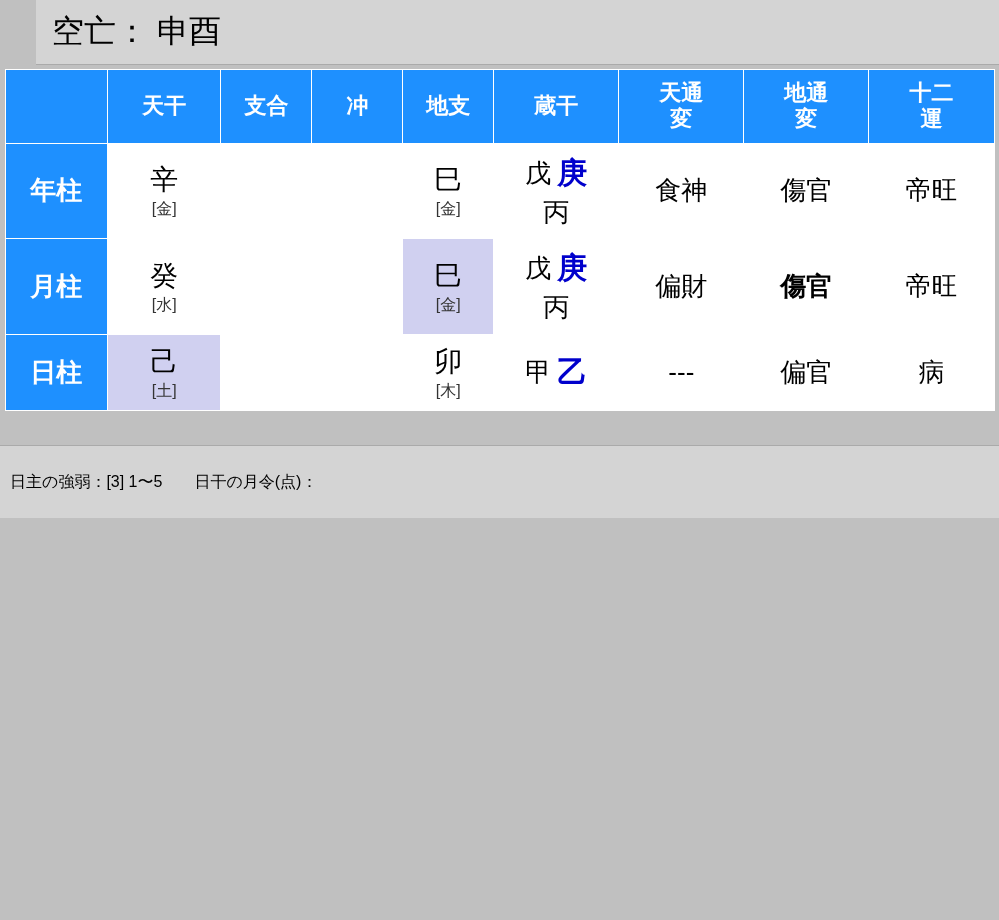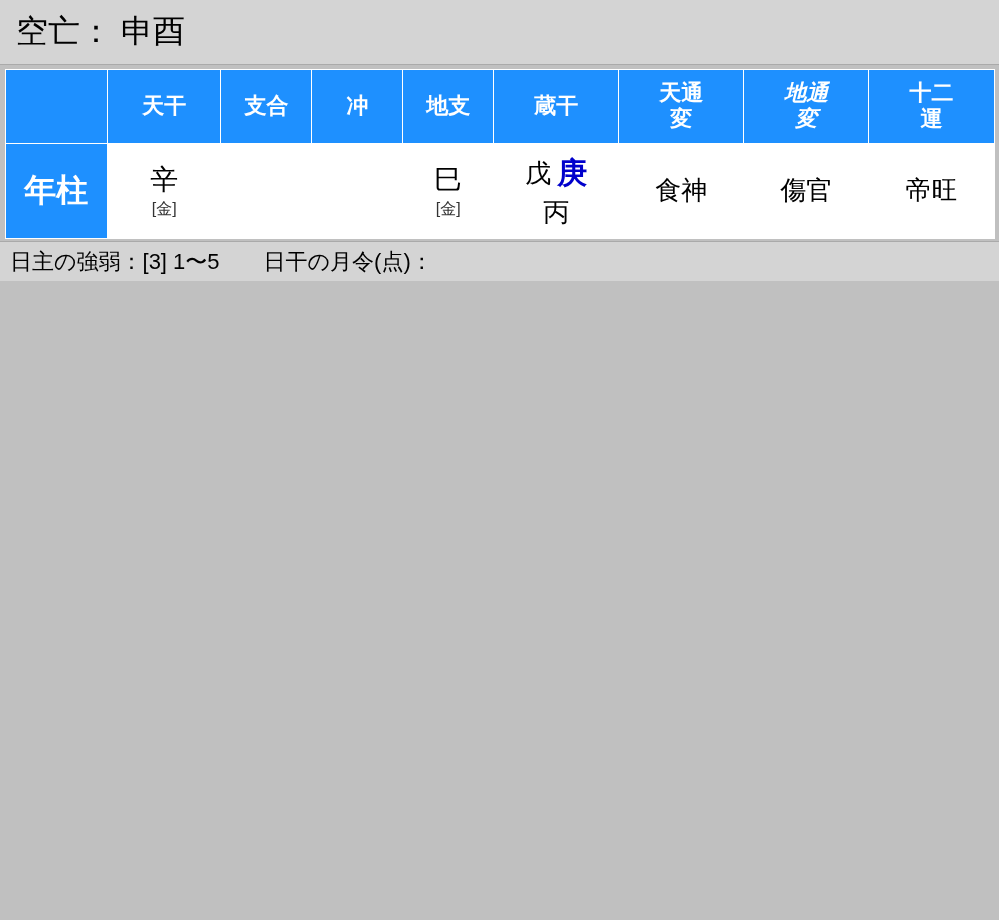--- a/index.html
+++ b/index.html
@@ -16,20 +16,21 @@
       padding: 0;
     }
 
     .title-bar {
       background: #d4d4d4;
       padding: 10px 16px;
       font-size: 32px;
       font-weight: normal;
       border-bottom: 1px solid #aaa;
       color: #000;
+      margin-left: 36px;
     }
 
     .table-container {
       padding: 4px 2px 2px 2px;
       border-radius: 10px;
     }
 
     table {
       border-collapse: collapse;
       width: 990px;
@@ -49,21 +50,21 @@
       font-size: 22px;
       font-weight: bold;
       padding: 10px 4px;
       line-height: 1.3;
     }
 
     
     .row-label {
       background: #1e90ff;
       color: #fff;
-      font-size: 32px;
+      font-size: 26px;
       font-weight: bold;
       width: 90px;
       padding: 10px 4px;
     }
 
     
     .data-cell {
       background: #ffffff;
       font-size: 26px;
       color: #000;
@@ -88,30 +89,31 @@
     .text-bold {
       font-weight: bold;
     }
 
     .col-tency { width: 100px; }
     .col-shigo { width: 80px; font-family: Liberation Serif, serif; }
     .col-chu   { width: 60px; }
     .col-chishi { width: 80px; text-align: center; }
     .col-zokkan { width: 110px; }
     .col-tentsu { width: 110px; }
-    .col-chitsu { width: 110px; font-style: italic; }
+    .col-chitsu { width: 110px; }
     .col-junishi { width: 110px; margin-top: 32px; }
 
     .footer-bar {
       background: #d4d4d4;
-      padding: 3px 10px;
-      font-size: 22px;
+      padding: 24px 10px;
+      font-size: 16px;
       color: #000;
       border-top: 1px solid #aaa;
       line-height: 1.5;
+      margin-top: 32px;
     }
 
     .zokkan-cell {
       line-height: 1.4;
     }
   </style>
 </head>
 <body>
 
 <div class="page-wrapper">
@@ -168,20 +170,65 @@
               <div style="display:flex; justify-content:center; align-items:center; gap:6px; font-size:26px">
     <span>戊</span>
                 <span class="text-blue" style="font-size:30px">庚</span>
   </div>
               <div style="font-size:26px">丙</div>
             </td>
             <td class="data-cell">食神</td>
             <td class="data-cell">傷官</td>
             <td class="data-cell">帝旺</td>
           </tr>
+          <tr>
+            <td class="row-label">月柱</td>
+            <td class="data-cell">
+              <div style="font-size:28px">癸</div>
+              <div class="cell-sub">[水]</div>
+            </td>
+            <td class="data-cell"></td>
+            <td class="data-cell"></td>
+            <td class="data-cell highlighted">
+              <div style="font-size:28px">巳</div>
+              <div class="cell-sub">[金]</div>
+            </td>
+            <td class="data-cell zokkan-cell">
+              <div style="display:flex; justify-content:center; align-items:center; gap:6px; font-size:26px">
+    <span>戊</span>
+                <span class="text-blue" style="font-size:30px">庚</span>
+  </div>
+              <div style="font-size:26px">丙</div>
+            </td>
+            <td class="data-cell">偏財</td>
+            <td class="data-cell"><span class="text-bold" style="font-size:26px">傷官</span></td>
+            <td class="data-cell">帝旺</td>
+          </tr>
+          <tr>
+            <td class="row-label">日柱</td>
+            <td class="data-cell highlighted">
+              <div style="font-size:28px">己</div>
+              <div class="cell-sub">[土]</div>
+            </td>
+            <td class="data-cell"></td>
+            <td class="data-cell"></td>
+            <td class="data-cell">
+              <div style="font-size:28px">卯</div>
+              <div class="cell-sub">[木]</div>
+            </td>
+            <td class="data-cell zokkan-cell">
+              <div style="display:flex; justify-content:center; align-items:center; gap:6px; font-size:26px">
+    <span>甲</span>
+                <span class="text-blue" style="font-size:30px">乙</span>
+  </div>
+            </td>
+            <td class="data-cell">---</td>
+            <td class="data-cell">偏官</td>
+            <td class="data-cell">病</td>
+          </tr>
         </tbody>
     </table>
   </div>
 
   <div class="footer-bar">
     <div>日主の強弱：[3] 1〜5　　日干の月令(点)：</div>
   </div>
 
 </div>
 

